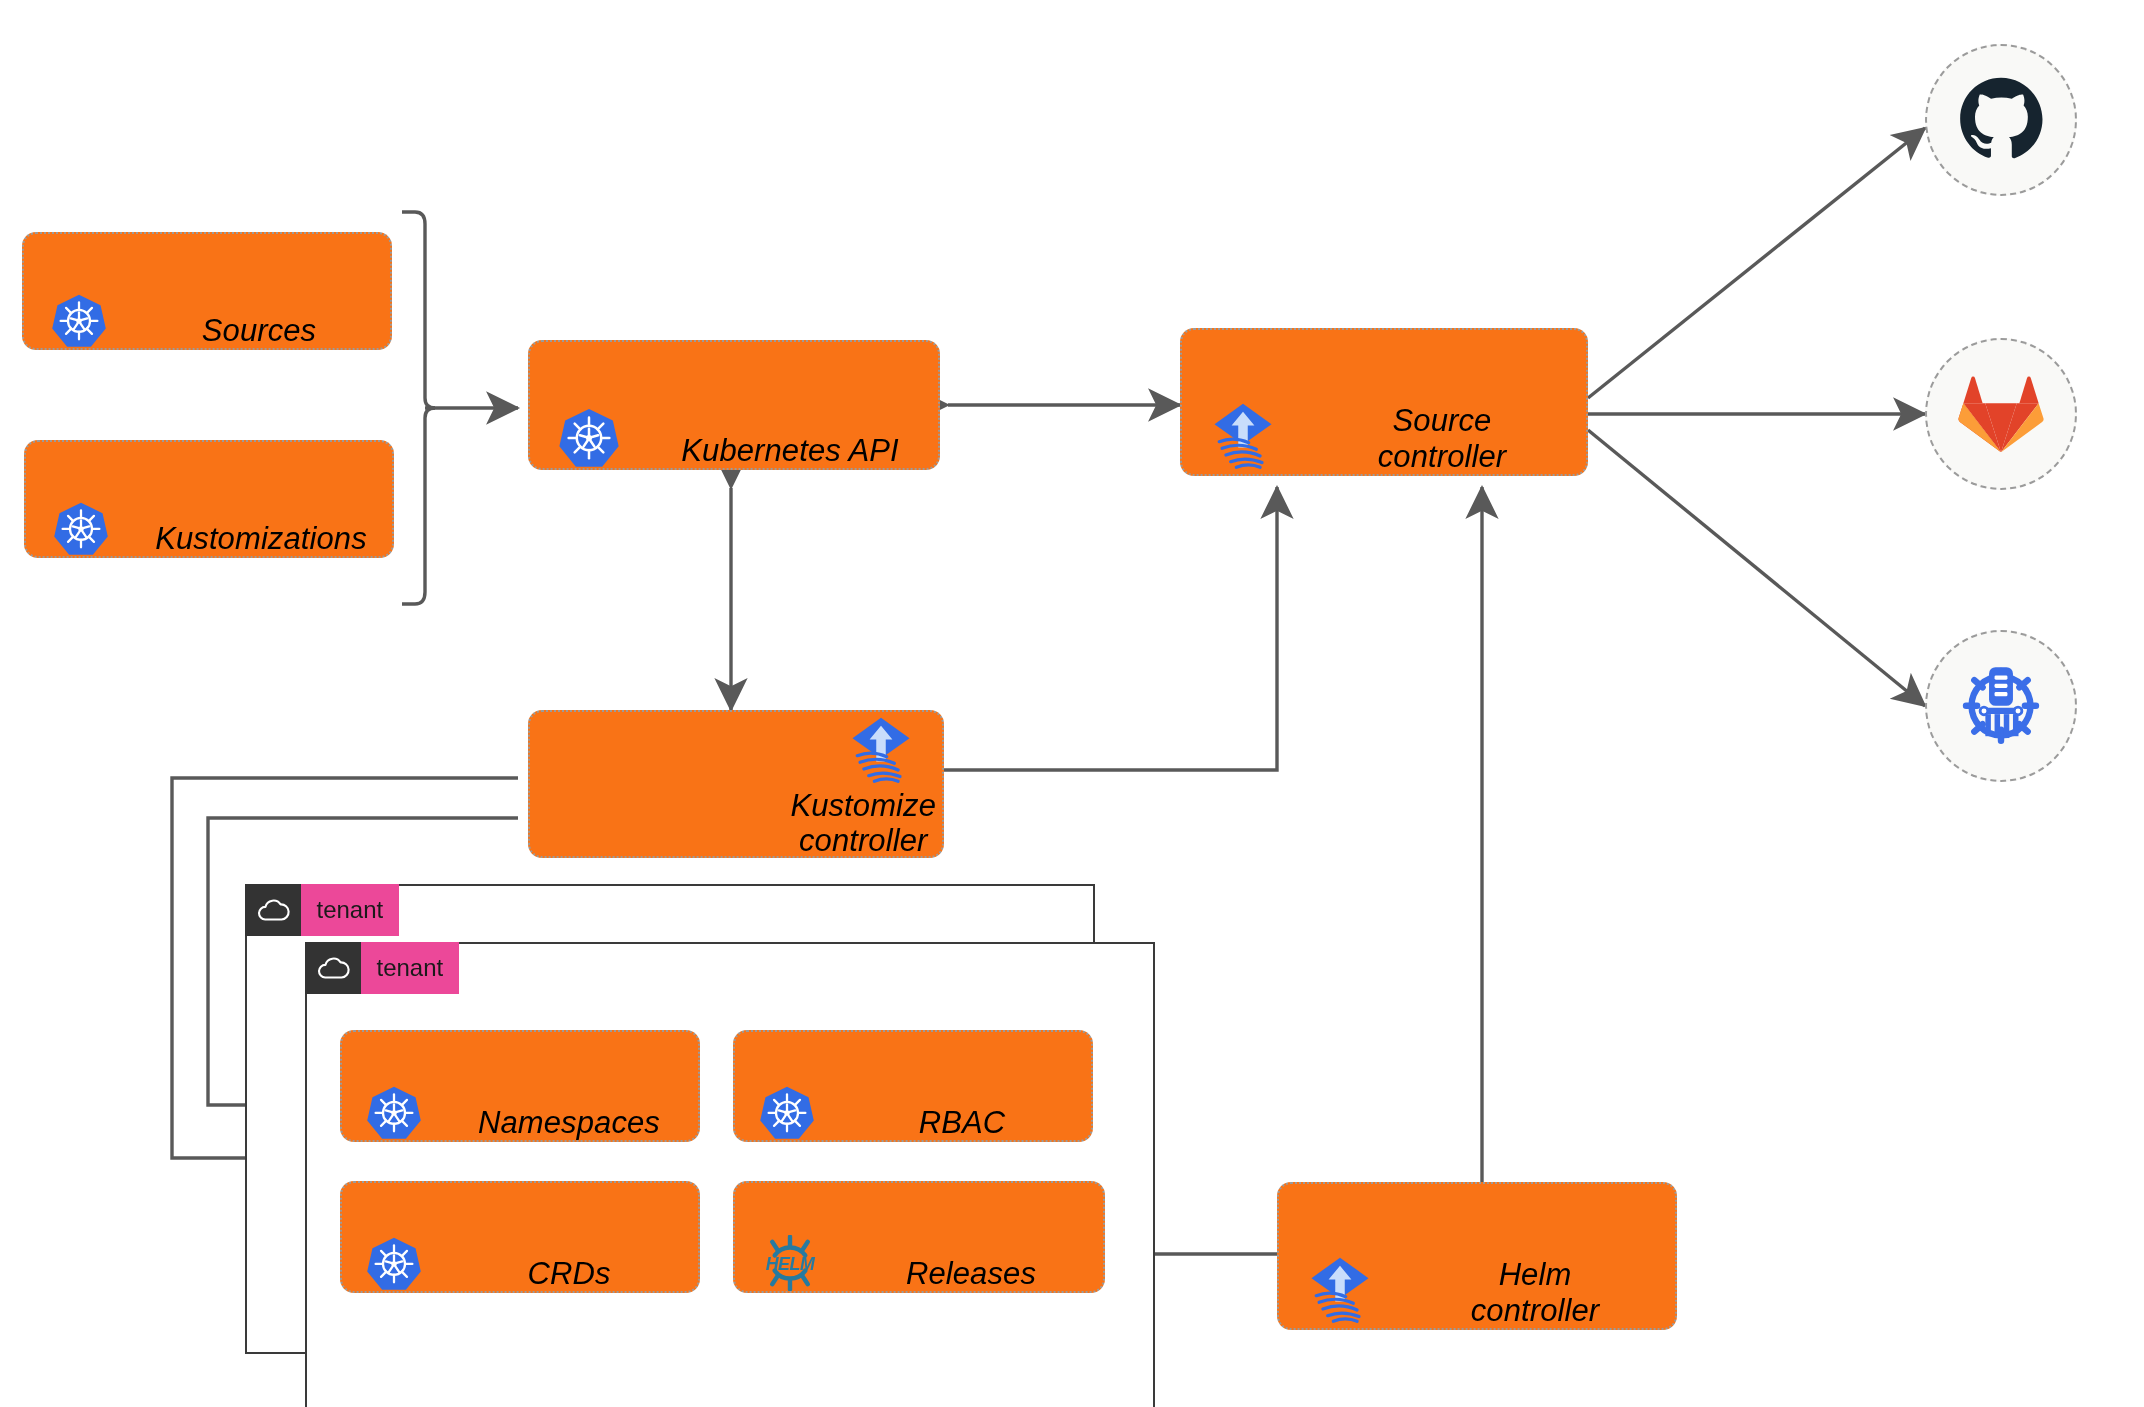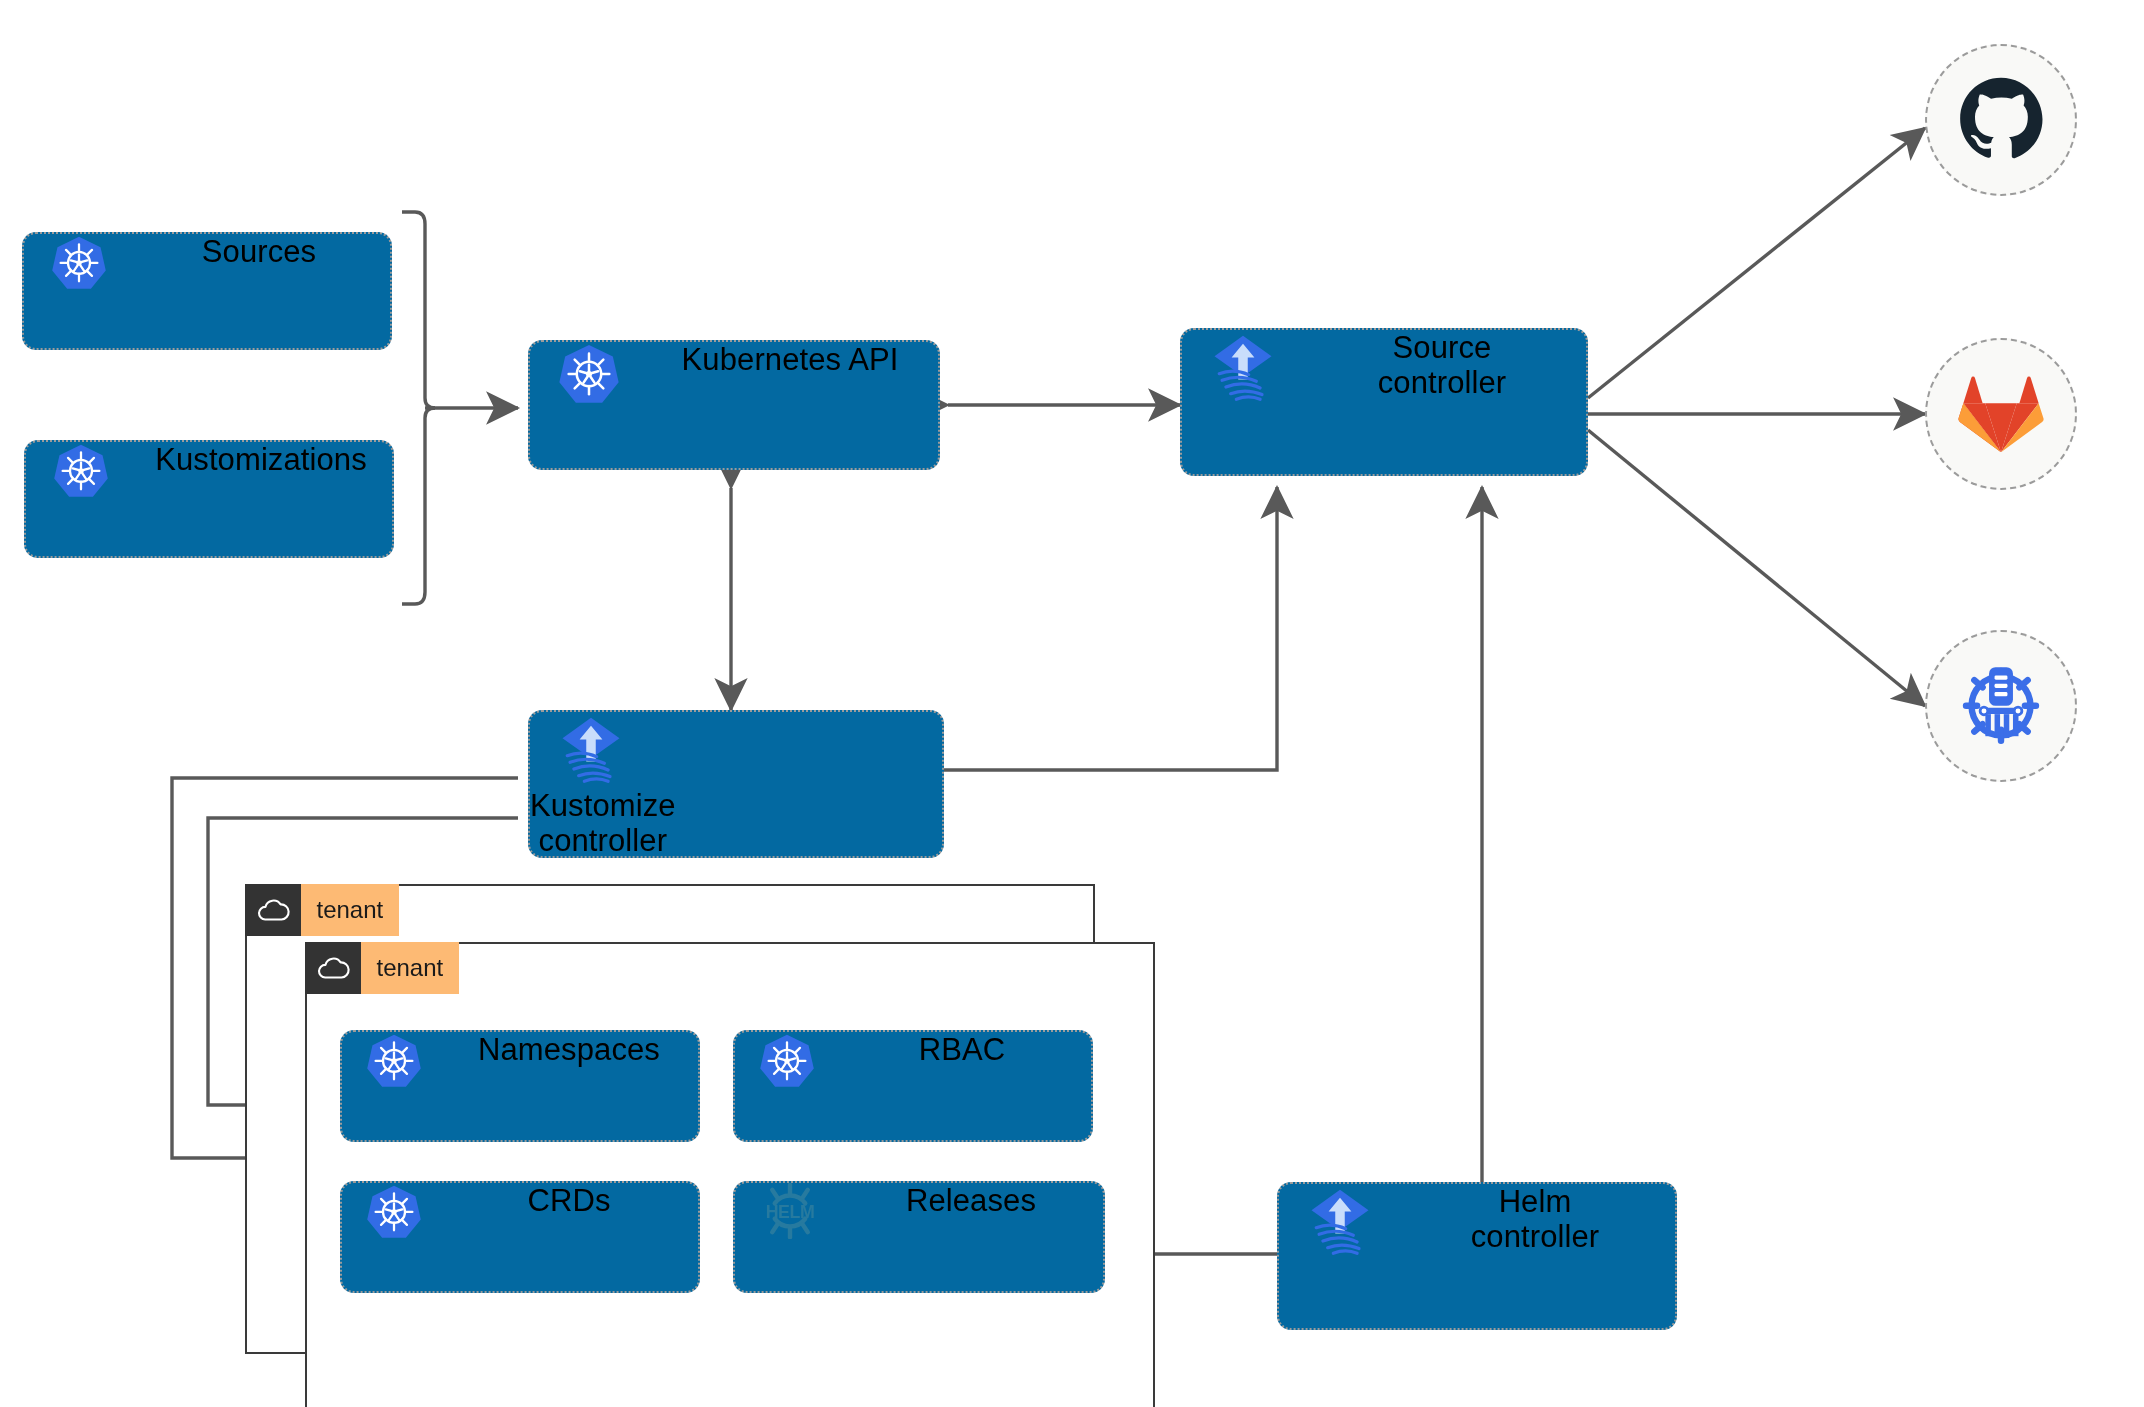--- a/index.html
+++ b/index.html
@@ -3,27 +3,28 @@
 <meta charset="utf-8">
 <style>
   html,body{margin:0;padding:0;background:#ffffff;}
   body{font-family:"Liberation Sans","DejaVu Sans",sans-serif;}
   #canvas{position:relative;width:2144px;height:1407px;background:#ffffff;overflow:hidden;}
   svg.edges{position:absolute;left:0;top:0;width:2144px;height:1407px;pointer-events:none;}
 
   
   .node{
     position:absolute;
-    background:#0369a1;
+    background:#f97316;
     border:2.5px dotted #9b9b9b;
     border-radius:14px;
     box-sizing:border-box;
     display:flex;
-    align-items:flex-start;
+    align-items:flex-end;
     z-index:3;
+    font-style:italic;
   }
   .node .ico{flex:0 0 auto;display:flex;align-items:center;justify-content:center;}
   .node .lbl{
     flex:1 1 auto;
     text-align:center;
     color:#000;
     font-size:31px;
     line-height:1.14;
     letter-spacing:.1px;
     white-space:pre-line;
@@ -48,21 +49,21 @@
     background:#ffffff;
     border:2.5px solid #3a3a3a;
     box-sizing:border-box;
     z-index:2;
   }
   .tenant .tenant-tab{
     position:absolute;
     left:-2.5px;top:-2.5px;
     height:52px;
     display:flex;align-items:center;
-    background:#fdba74;
+    background:#ec4899;
   }
   .tenant .tab-icon{
     width:56px;height:52px;
     background:#333333;
     display:flex;align-items:center;justify-content:center;
     flex:0 0 auto;
   }
   .tenant .tab-label{
     padding:0 16px;
     font-size:24px;

